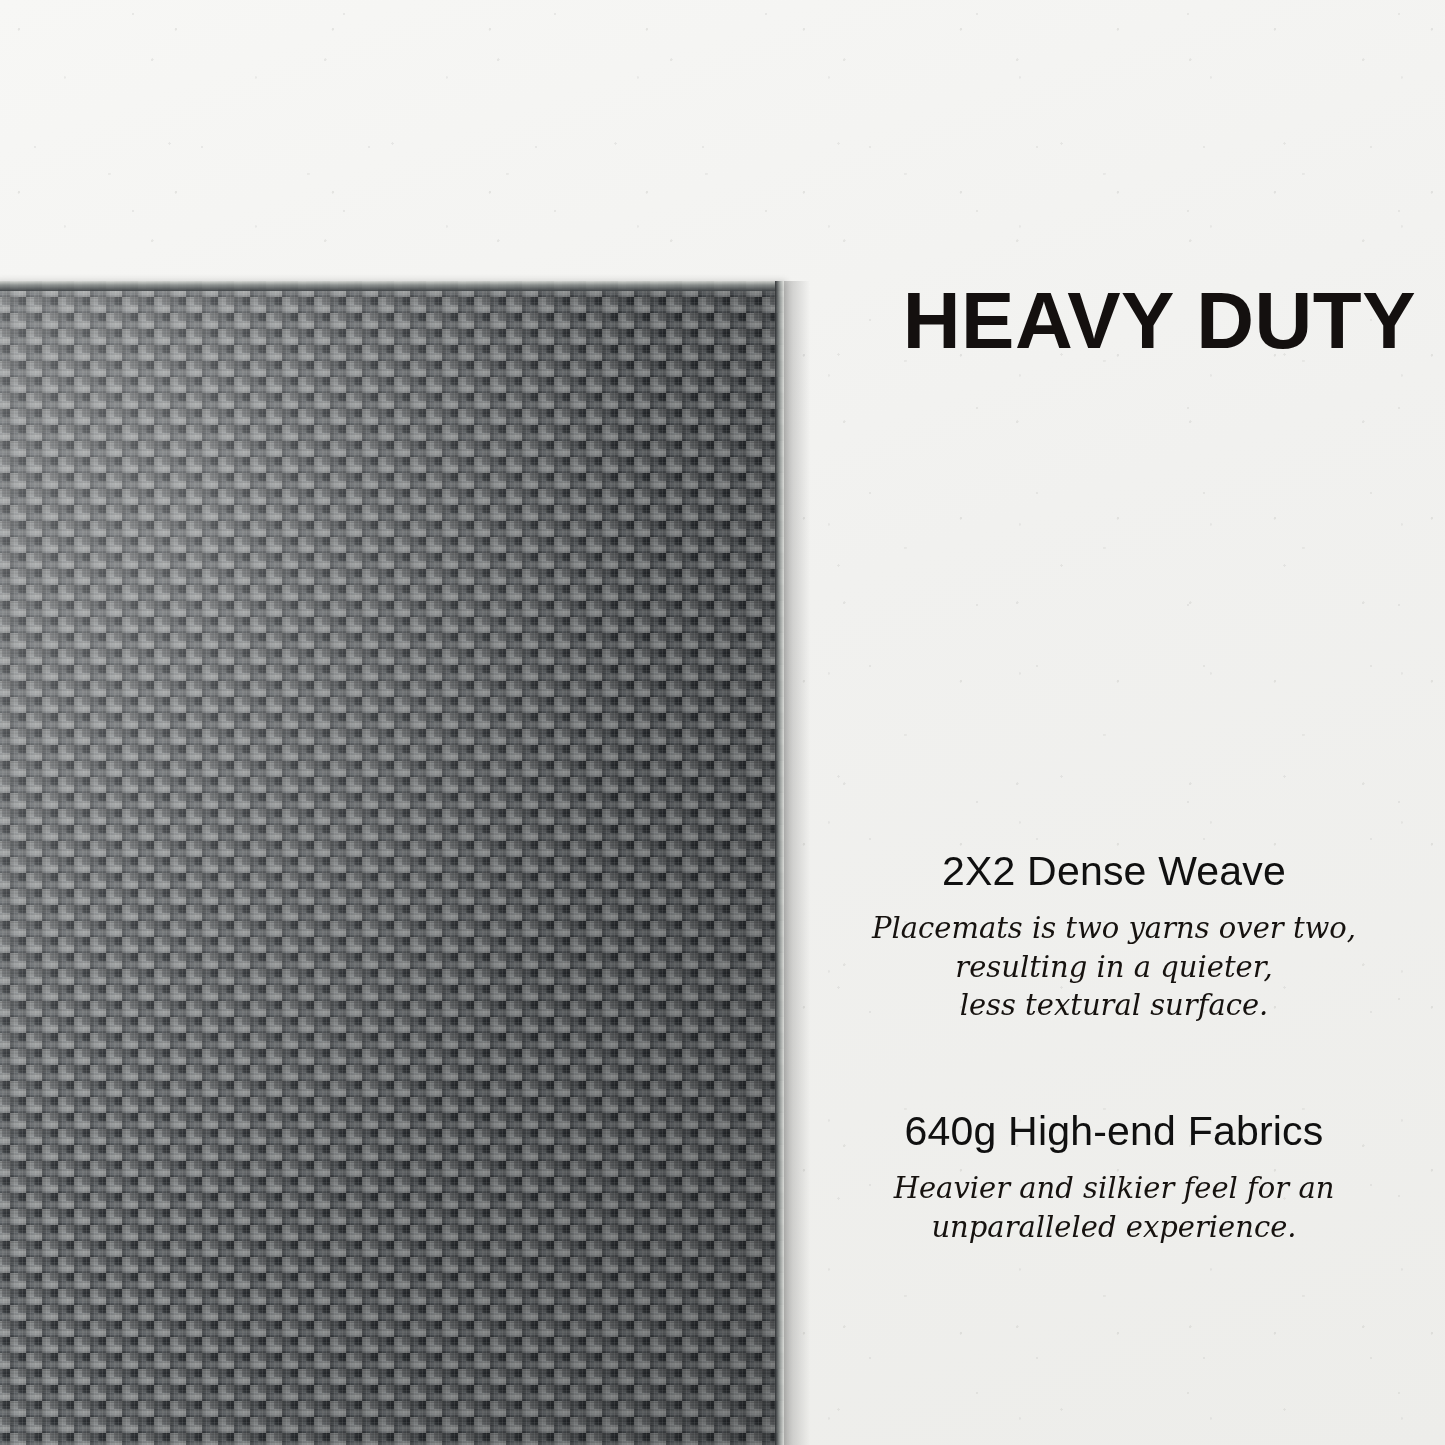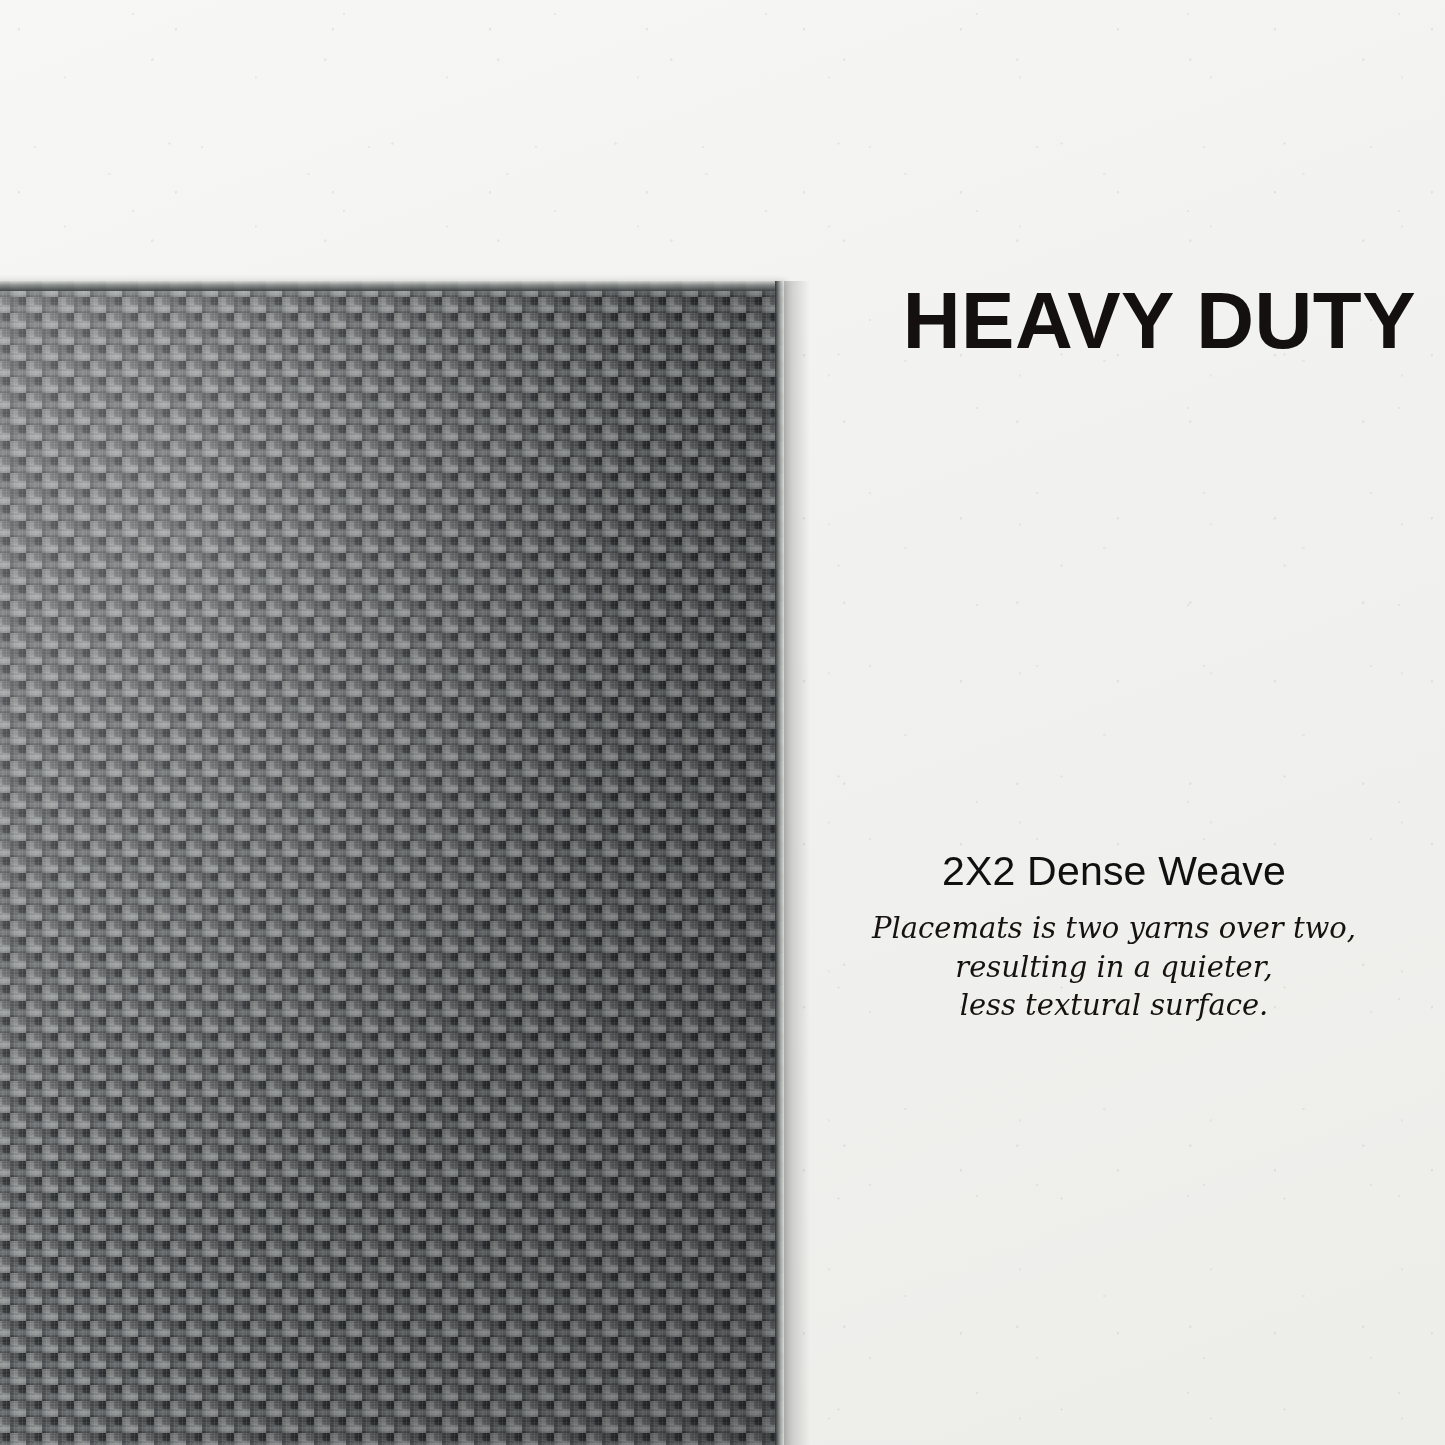--- a/index.html
+++ b/index.html
@@ -256,15 +256,19 @@
 
     <div id="headline-block">
       <h1 id="headline">HEAVY DUTY</h1>
     </div>
 
     <div class="feature" id="feature-1">
       <h2 class="feature-title">2X2 Dense Weave</h2>
       <p class="feature-desc">Placemats is two yarns over two,<br>resulting in a quieter,<br>less textural surface.</p>
     </div>
 
+    <div class="feature" id="feature-2">
+      <h2 class="feature-title">640g High-end Fabrics</h2>
+      <p class="feature-desc">Heavier and silkier feel for an<br>unparalleled experience.</p>
+    </div>
 
   </div>
 </div>
 
 </body></html>

